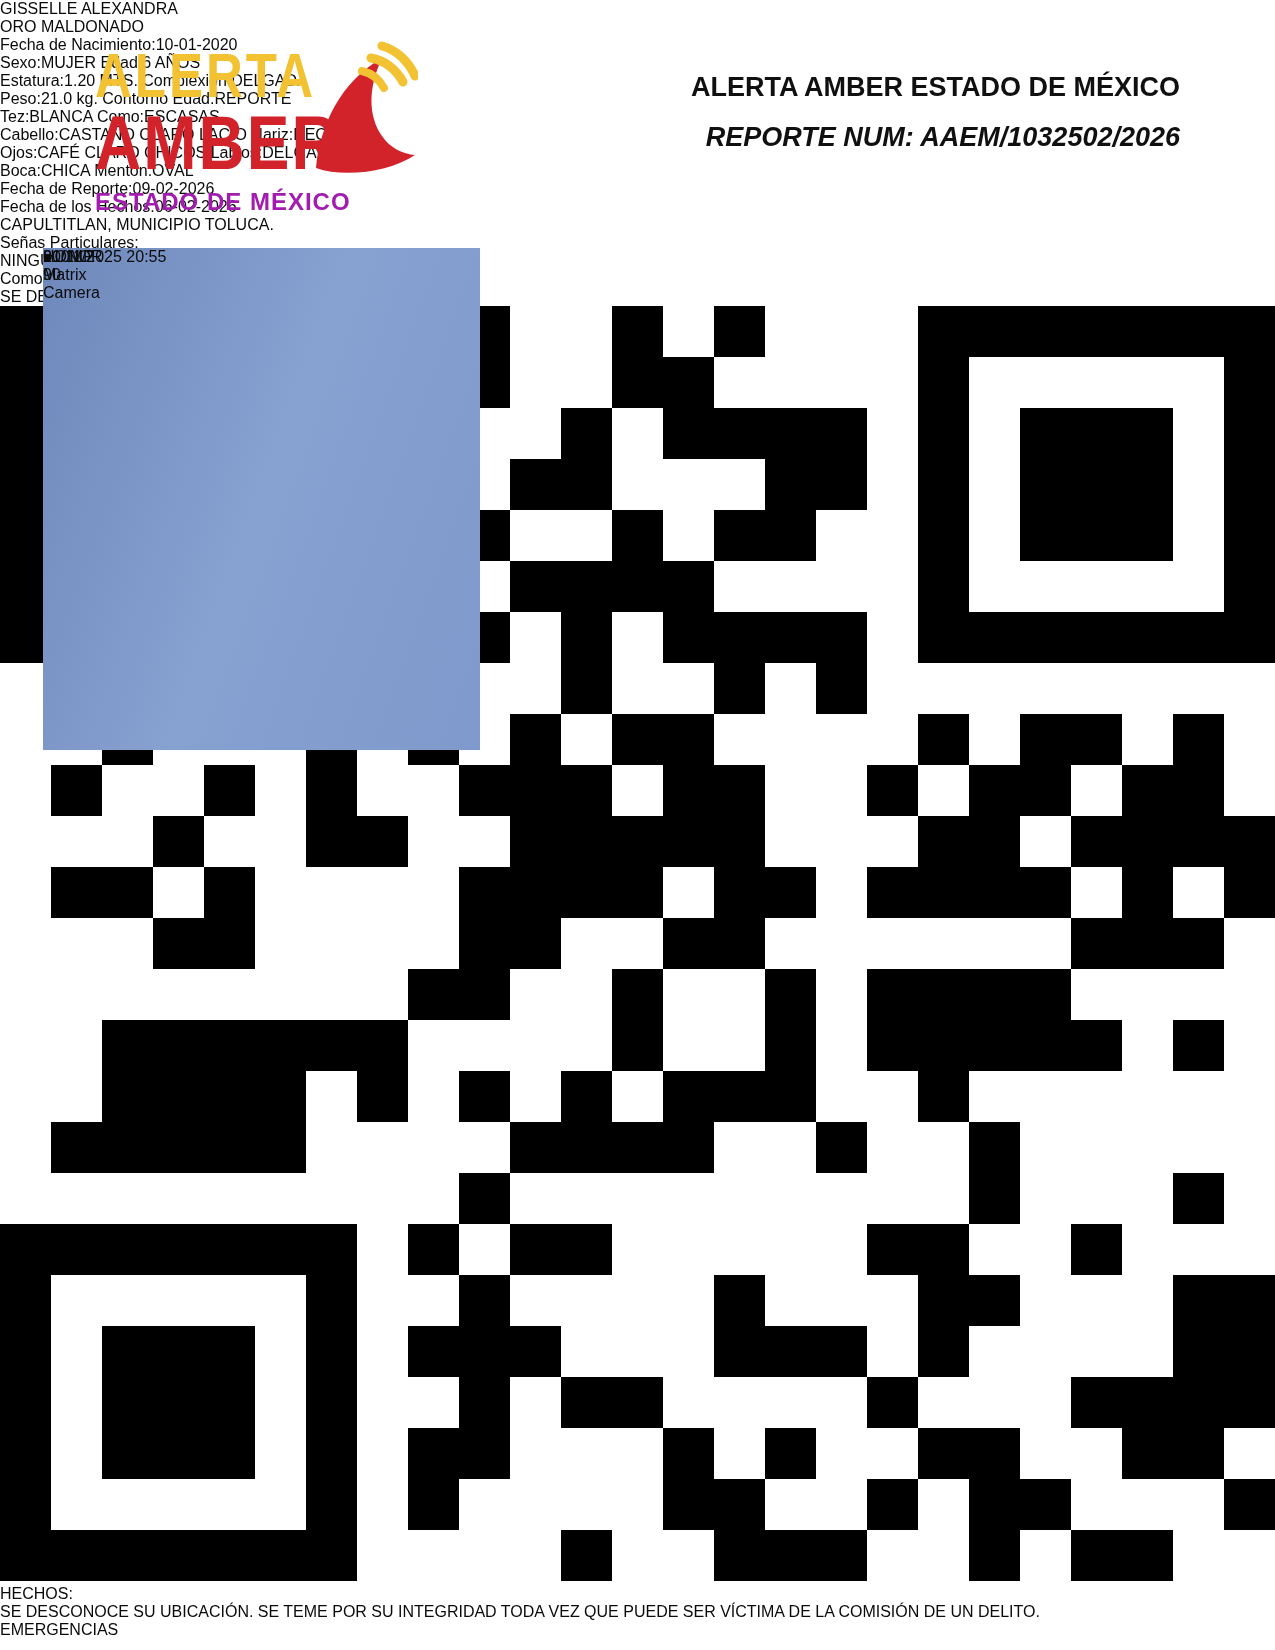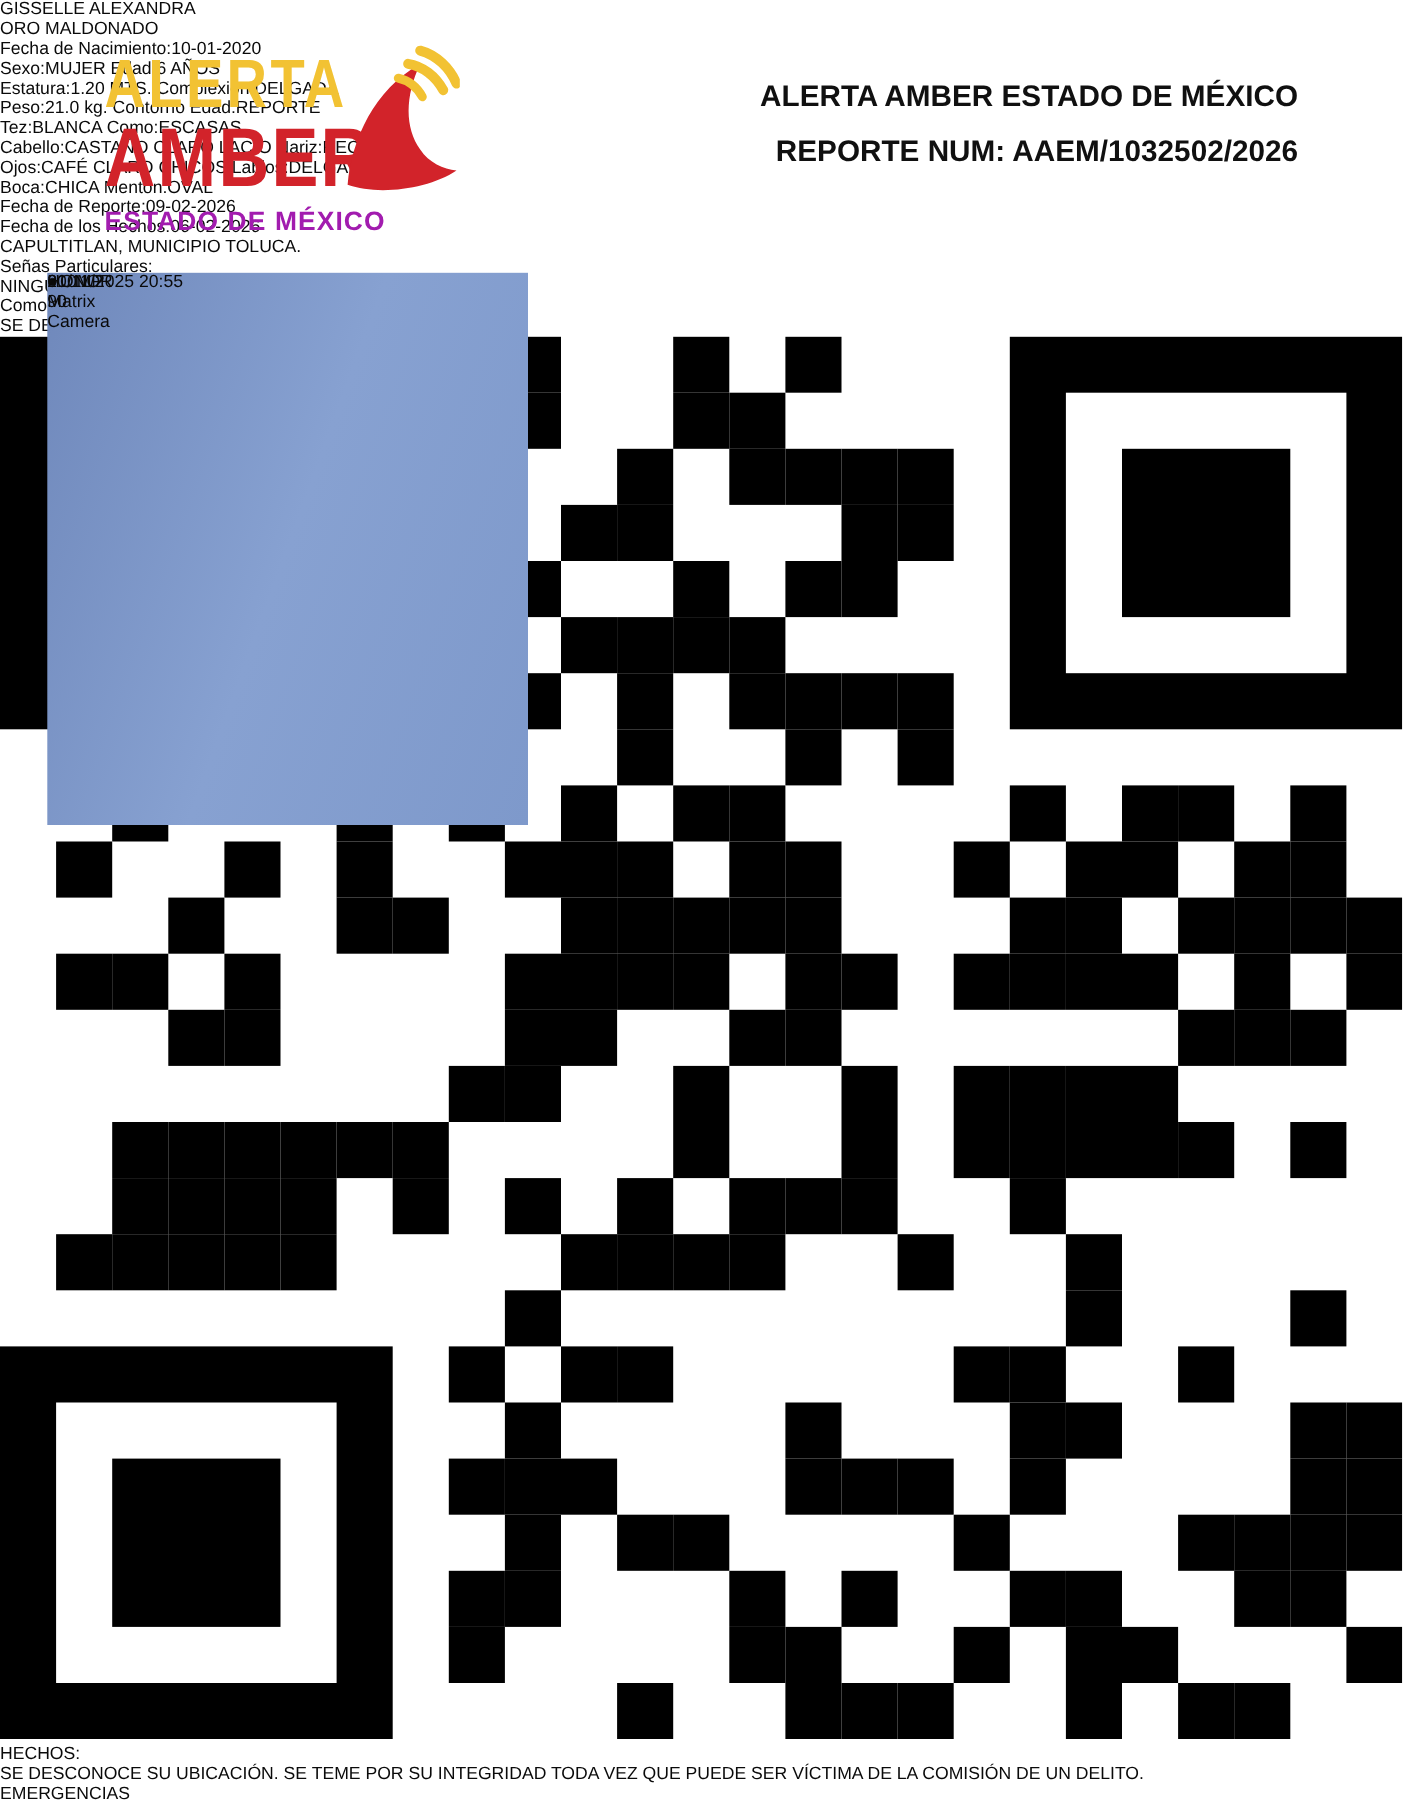--- a/index.html
+++ b/index.html
@@ -11,21 +11,21 @@
   .logo-a{font-size:51px;font-weight:800;color:#F2C233;letter-spacing:3px;
           transform:scaleY(1.22);transform-origin:left top;line-height:56px;}
   .logo-b{font-size:64px;font-weight:800;color:#D2232A;letter-spacing:2px;
           transform:scaleY(1.18);transform-origin:left top;line-height:66px;margin-top:6px;}
   .logo-c{font-size:24px;font-weight:800;color:#a21caf;letter-spacing:1px;margin-top:18px;}
   .logo-swoosh{position:absolute;left:213px;top:-4px;}
 
   
   .title{position:absolute;left:615px;top:60px;width:565px;text-align:right;
          font-weight:bold;font-size:27px;line-height:30px;color:#101010;margin-top:12px;}
-  .title .t2{margin-top:20px;}
+  .title .t2{margin-top:20px;font-style:italic;}
 
   
   .photo{position:absolute;left:43px;top:248px;width:437px;height:502px;overflow:hidden;
          background:linear-gradient(110deg,#6f88bb,#87a1d1 50%,#7e99cb);}
   .photo *{position:absolute;}
   .ph-floor{left:-10px;right:-10px;top:335px;bottom:-5px;
             background:linear-gradient(180deg,#a39residual;}
   .ph-floor{background:linear-gradient(180deg,#a59784,#cfc3ae 45%,#c3b6a0);}
   .ph-crack1{left:240px;top:385px;width:160px;height:2px;background:#8b7d68;transform:rotate(22deg);}
   .ph-crack2{left:290px;top:440px;width:130px;height:2px;background:#948672;transform:rotate(-12deg);}

